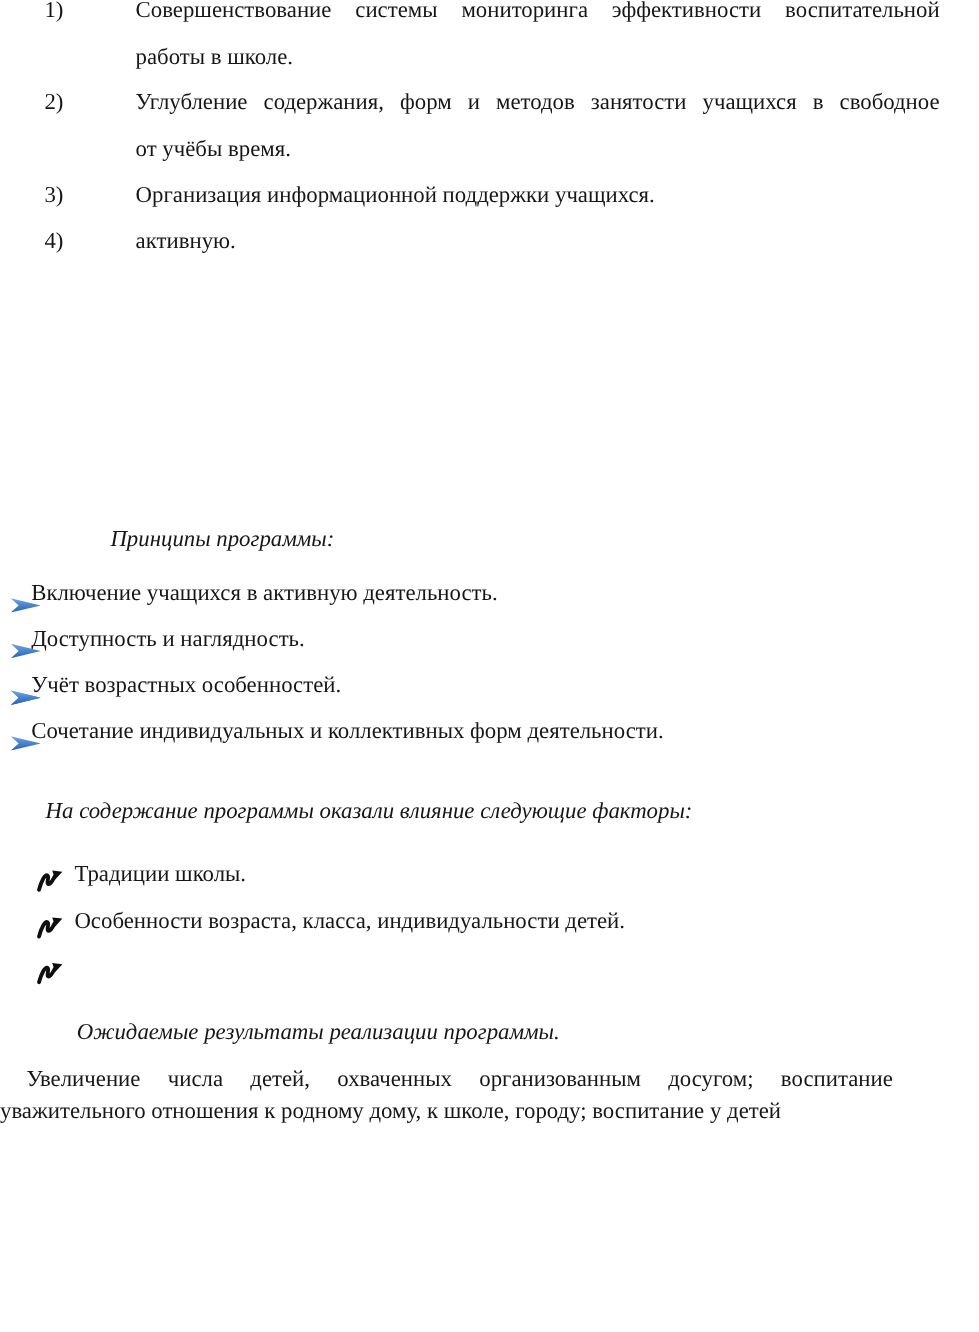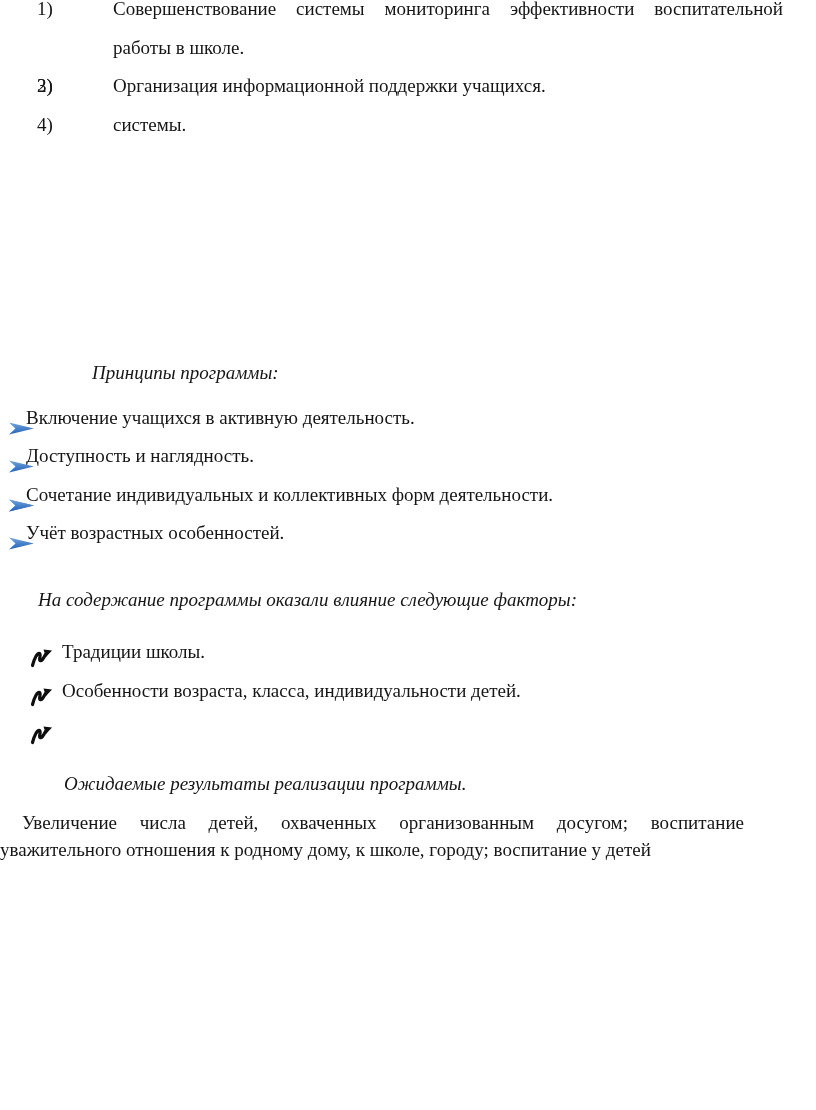--- a/index.html
+++ b/index.html
@@ -53,33 +53,37 @@
   <div class="num-item">
     <span class="num-marker">1)</span>
     <div class="lines">
           <div class="line jline">Совершенствование системы мониторинга эффективности воспитательной</div>
           <div class="line">работы в школе.</div>
         </div>
   </div>
 
   <div class="num-item">
     <span class="num-marker">2)</span>
+    <div class="lines">
+          <div class="line jline">Углубление содержания, форм и методов занятости учащихся в свободное</div>
+          <div class="line">от учёбы время.</div>
+        </div>
   </div>
 
   <div class="num-item">
     <span class="num-marker">3)</span>
     <div class="lines">
           <div class="line">Организация информационной поддержки учащихся.</div>
         </div>
   </div>
 
   <div class="num-item">
     <span class="num-marker">4)</span>
     <div class="lines">
-          <div class="line">системы.</div>
+          <div class="line">активную.</div>
         </div>
   </div>
 </div>
 
   <div class="heading h-principles">Принципы программы:</div>
 
   <div class="blue-list" id="blue-list">
   <div class="blue-item">
     <span class="blue-bullet">
       <svg width="25" height="15" viewBox="0 0 25 15" xmlns="http://www.w3.org/2000/svg">
@@ -133,37 +137,37 @@
         <defs>
           <linearGradient id="blueArrowGrad" x1="0" y1="0" x2="0" y2="1">
             <stop offset="0" stop-color="#7aa8dc"></stop>
             <stop offset="0.45" stop-color="#4c86cc"></stop>
             <stop offset="1" stop-color="#2361b8"></stop>
           </linearGradient>
         </defs>
         <path d="M0 1.5 L25 7.5 L0 13.5 L6.5 7.5 Z" fill="url(#blueArrowGrad)"></path>
       </svg>
     </span>
+    <span class="blue-text">Учёт возрастных особенностей.</span>
+  </div>
+
+  <div class="blue-item">
+    <span class="blue-bullet">
+      <svg width="25" height="15" viewBox="0 0 25 15" xmlns="http://www.w3.org/2000/svg">
+        <defs>
+          <linearGradient id="blueArrowGrad" x1="0" y1="0" x2="0" y2="1">
+            <stop offset="0" stop-color="#7aa8dc"></stop>
+            <stop offset="0.45" stop-color="#4c86cc"></stop>
+            <stop offset="1" stop-color="#2361b8"></stop>
+          </linearGradient>
+        </defs>
+        <path d="M0 1.5 L25 7.5 L0 13.5 L6.5 7.5 Z" fill="url(#blueArrowGrad)"></path>
+      </svg>
+    </span>
     <span class="blue-text">Сочетание индивидуальных и коллективных форм деятельности.</span>
-  </div>
-
-  <div class="blue-item">
-    <span class="blue-bullet">
-      <svg width="25" height="15" viewBox="0 0 25 15" xmlns="http://www.w3.org/2000/svg">
-        <defs>
-          <linearGradient id="blueArrowGrad" x1="0" y1="0" x2="0" y2="1">
-            <stop offset="0" stop-color="#7aa8dc"></stop>
-            <stop offset="0.45" stop-color="#4c86cc"></stop>
-            <stop offset="1" stop-color="#2361b8"></stop>
-          </linearGradient>
-        </defs>
-        <path d="M0 1.5 L25 7.5 L0 13.5 L6.5 7.5 Z" fill="url(#blueArrowGrad)"></path>
-      </svg>
-    </span>
-    <span class="blue-text">Учёт возрастных особенностей.</span>
   </div>
 </div>
 
   <div class="heading h-factors">На содержание программы оказали влияние следующие факторы:</div>
 
   <div class="black-list" id="black-list">
   <div class="black-item">
     <span class="black-bullet">
       <svg width="23" height="20" viewBox="0 0 23 20" xmlns="http://www.w3.org/2000/svg">
         <path d="M2.5 17.5 C4.5 10 7.5 4.5 9.5 5.5 C11.5 6.5 8.5 11.5 10 12.5 C11.5 13.5 13.5 10.5 15.5 6.5" fill="none" stroke="#0e0e0e" stroke-width="3.2" stroke-linecap="round"></path>

